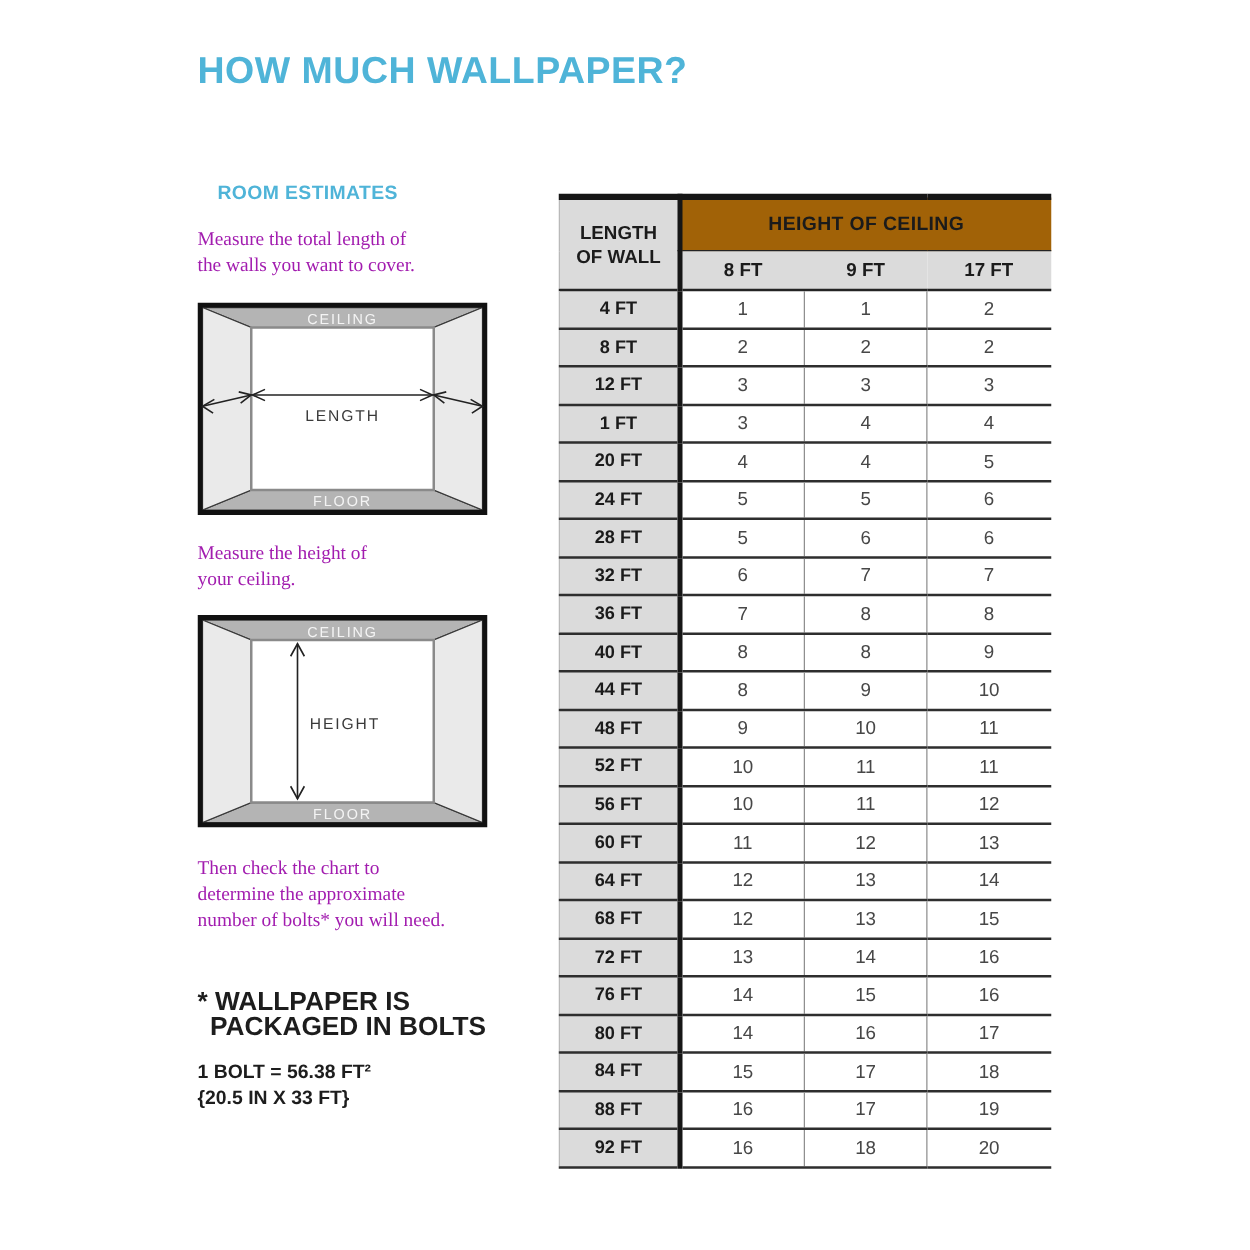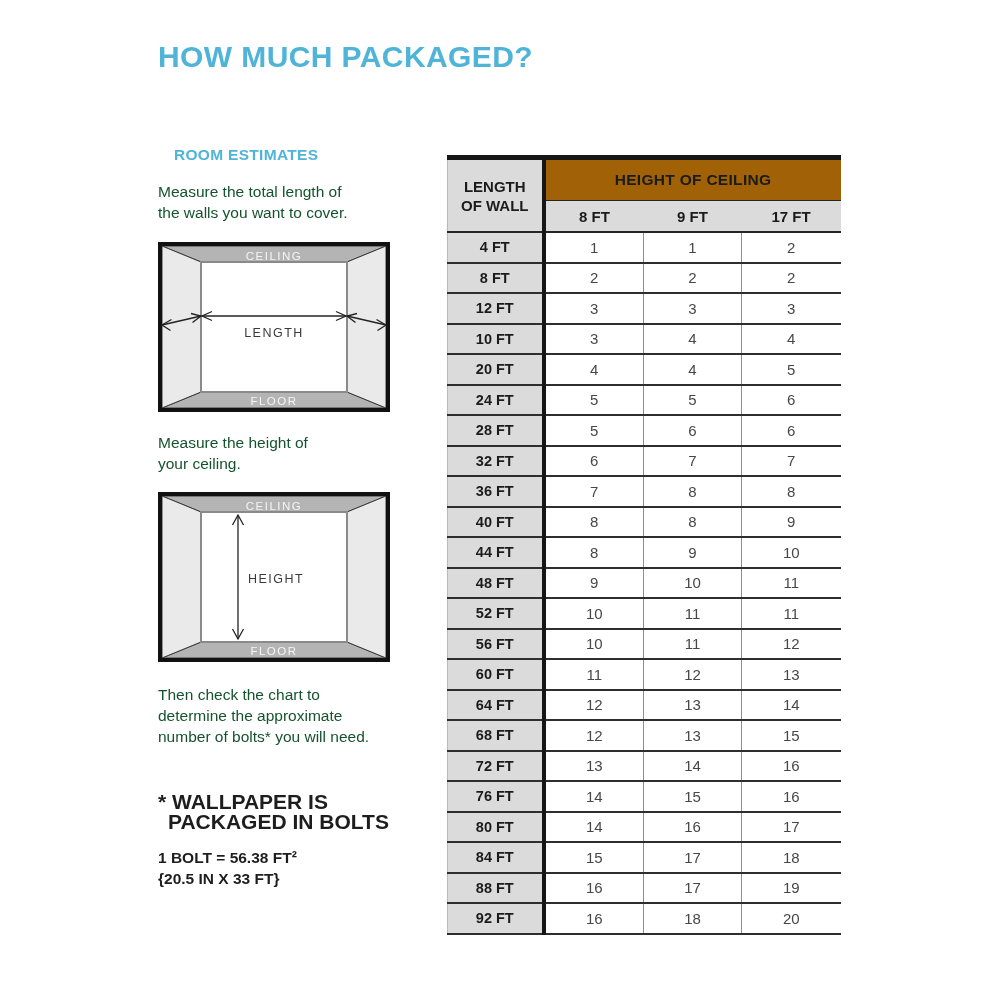--- a/index.html
+++ b/index.html
@@ -11,21 +11,21 @@
   .abs{position:absolute;}
   .page-title{
     left:158px;top:40px;font-size:30px;font-weight:bold;color:#4fb4d8;
     letter-spacing:0.4px;margin:0;
   }
   .section-heading{
     font-size:15.5px;font-weight:bold;color:#4fb4d8;letter-spacing:0.3px;margin-left:16px;
   }
   .left-heading{left:158px;top:146px;}
   .body-text{
-    left:158px;font-size:15.5px;line-height:21px;color:#14532d;white-space:pre-line;
+    left:158px;font-size:15.5px;line-height:21px;color:#a21caf;white-space:pre-line;font-family:Liberation Serif, serif;
   }
   .p1{top:181px;}
   .p2{top:432px;}
   .p3{top:684px;}
   .footnote{left:158px;top:792px;font-size:21px;font-weight:bold;line-height:20px;color:#1d1d1d;}
   .footnote .indent{padding-left:10px;}
   .bolt-spec{left:158px;top:847px;font-size:15.5px;font-weight:bold;line-height:21px;color:#1d1d1d;}
   .diagram{left:158px;width:232px;height:170px;}
   .diagram1{top:242px;}
   .diagram2{top:492px;}
@@ -58,21 +58,21 @@
     border-bottom:2px solid #2e2e2e;border-left:1.5px solid #8f8f8f;
     font-size:15px;color:#474747;background:#ffffff;
   }
   svg text{font-family:"Liberation Sans",sans-serif;}
   .band-label{fill:#f4f4f4;font-size:11.5px;letter-spacing:1.5px;}
   .dim-label{fill:#3a3a3a;font-size:12.5px;letter-spacing:1.5px;}
 </style>
 </head>
 <body>
 
-<h1 class="abs page-title">HOW MUCH PACKAGED?</h1>
+<h1 class="abs page-title">HOW MUCH WALLPAPER?</h1>
 
 <div class="abs section-heading left-heading">ROOM ESTIMATES</div>
 
 <div class="abs body-text p1">Measure the total length of
 the walls you want to cover.</div>
 
 <svg class="abs diagram diagram1" viewBox="0 0 232 170">
   <polygon points="4,4 228,4 189,20 43,20" fill="#b4b4b4" stroke="#3a3a3a" stroke-width="1"></polygon>
   <polygon points="4,166 228,166 189,150 43,150" fill="#b4b4b4" stroke="#3a3a3a" stroke-width="1"></polygon>
   <polygon points="4,4 43,20 43,150 4,166" fill="#eaeaea" stroke="#3a3a3a" stroke-width="1"></polygon>
@@ -163,21 +163,21 @@
           <td>2</td>
           <td>2</td>
         </tr>
         <tr>
           <th>12 FT</th>
           <td>3</td>
           <td>3</td>
           <td>3</td>
         </tr>
         <tr>
-          <th>10 FT</th>
+          <th>1 FT</th>
           <td>3</td>
           <td>4</td>
           <td>4</td>
         </tr>
         <tr>
           <th>20 FT</th>
           <td>4</td>
           <td>4</td>
           <td>5</td>
         </tr>

